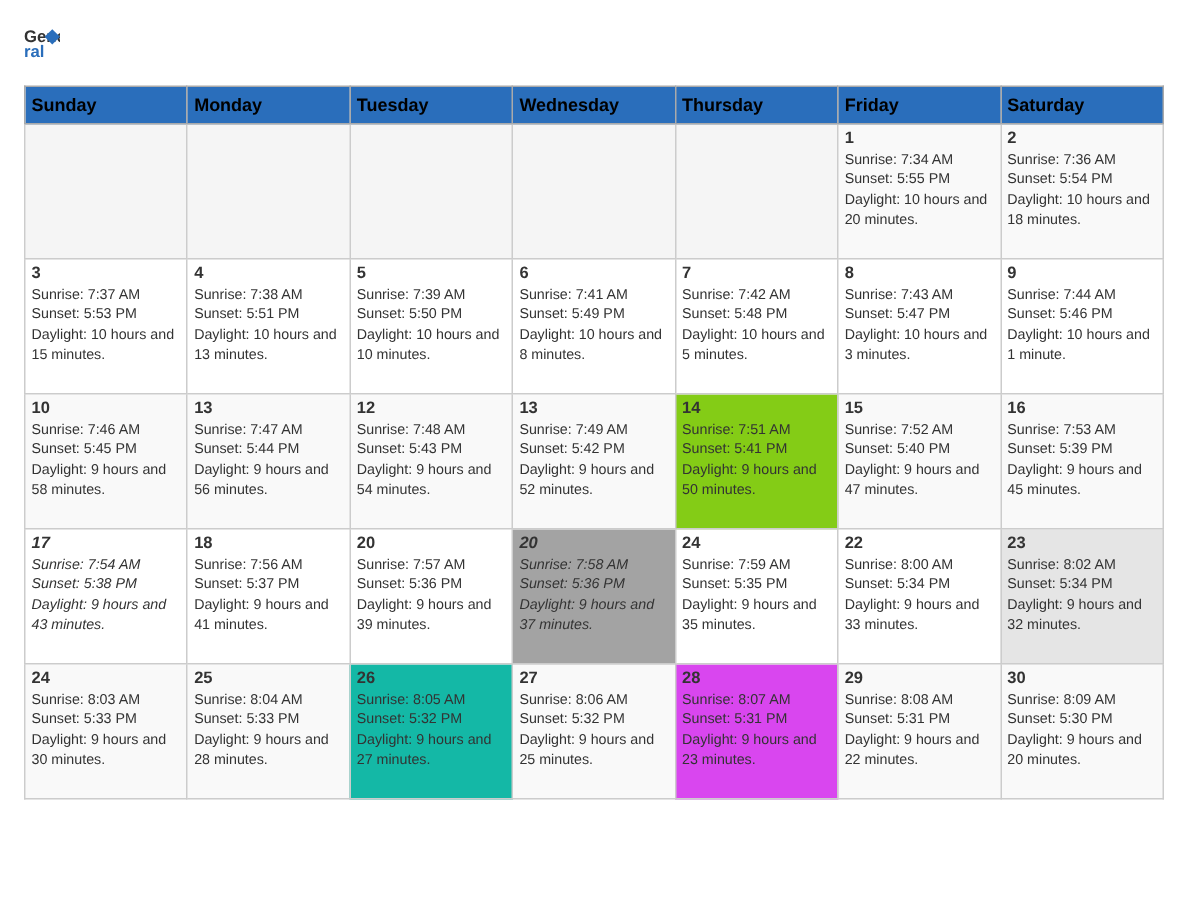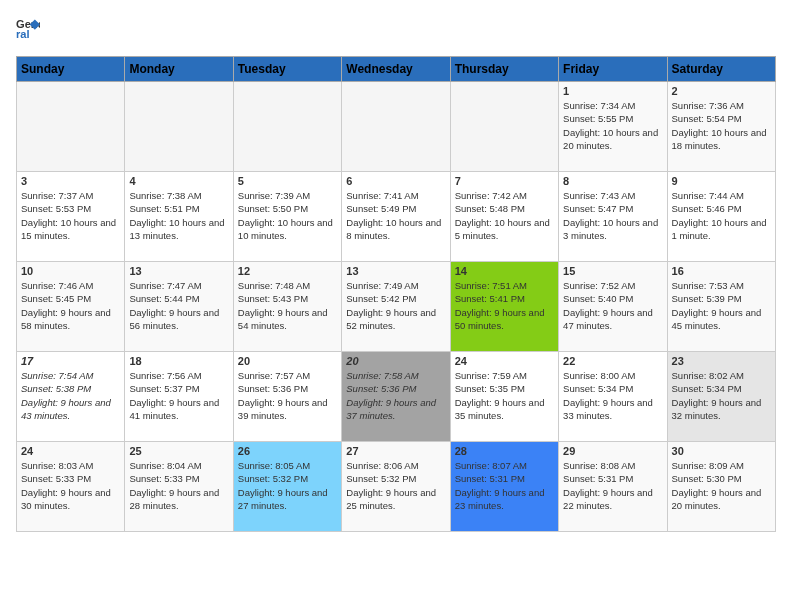--- a/index.html
+++ b/index.html
@@ -224,29 +224,29 @@
       </tr>
       <tr>
         <td style="background: rgb(249, 249, 249);">
           <span class="day-num">24</span>
           <div class="cell-text">Sunrise: 8:03 AM<br>Sunset: 5:33 PM<br>Daylight: 9 hours and 30 minutes.</div>
         </td>
         <td style="background: rgb(249, 249, 249);">
           <span class="day-num">25</span>
           <div class="cell-text">Sunrise: 8:04 AM<br>Sunset: 5:33 PM<br>Daylight: 9 hours and 28 minutes.</div>
         </td>
-        <td style="background: #7dd3fc;">
+        <td style="background: #14b8a6;">
           <span class="day-num">26</span>
           <div class="cell-text">Sunrise: 8:05 AM<br>Sunset: 5:32 PM<br>Daylight: 9 hours and 27 minutes.</div>
         </td>
         <td style="background: rgb(249, 249, 249);">
           <span class="day-num">27</span>
           <div class="cell-text">Sunrise: 8:06 AM<br>Sunset: 5:32 PM<br>Daylight: 9 hours and 25 minutes.</div>
         </td>
-        <td style="background: #3b82f6;">
+        <td style="background: #d946ef;">
           <span class="day-num">28</span>
           <div class="cell-text">Sunrise: 8:07 AM<br>Sunset: 5:31 PM<br>Daylight: 9 hours and 23 minutes.</div>
         </td>
         <td style="background: rgb(249, 249, 249);">
           <span class="day-num">29</span>
           <div class="cell-text">Sunrise: 8:08 AM<br>Sunset: 5:31 PM<br>Daylight: 9 hours and 22 minutes.</div>
         </td>
         <td style="background: rgb(249, 249, 249);">
           <span class="day-num">30</span>
           <div class="cell-text">Sunrise: 8:09 AM<br>Sunset: 5:30 PM<br>Daylight: 9 hours and 20 minutes.</div>

